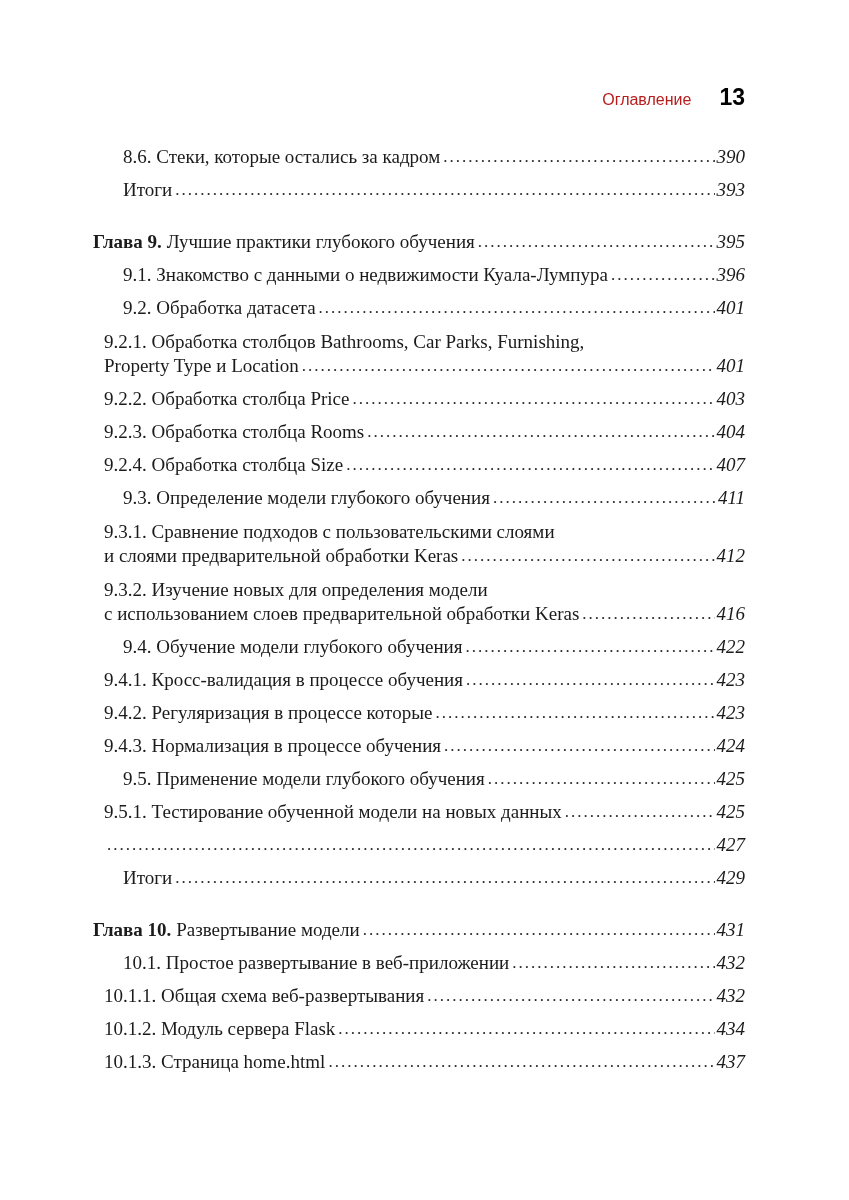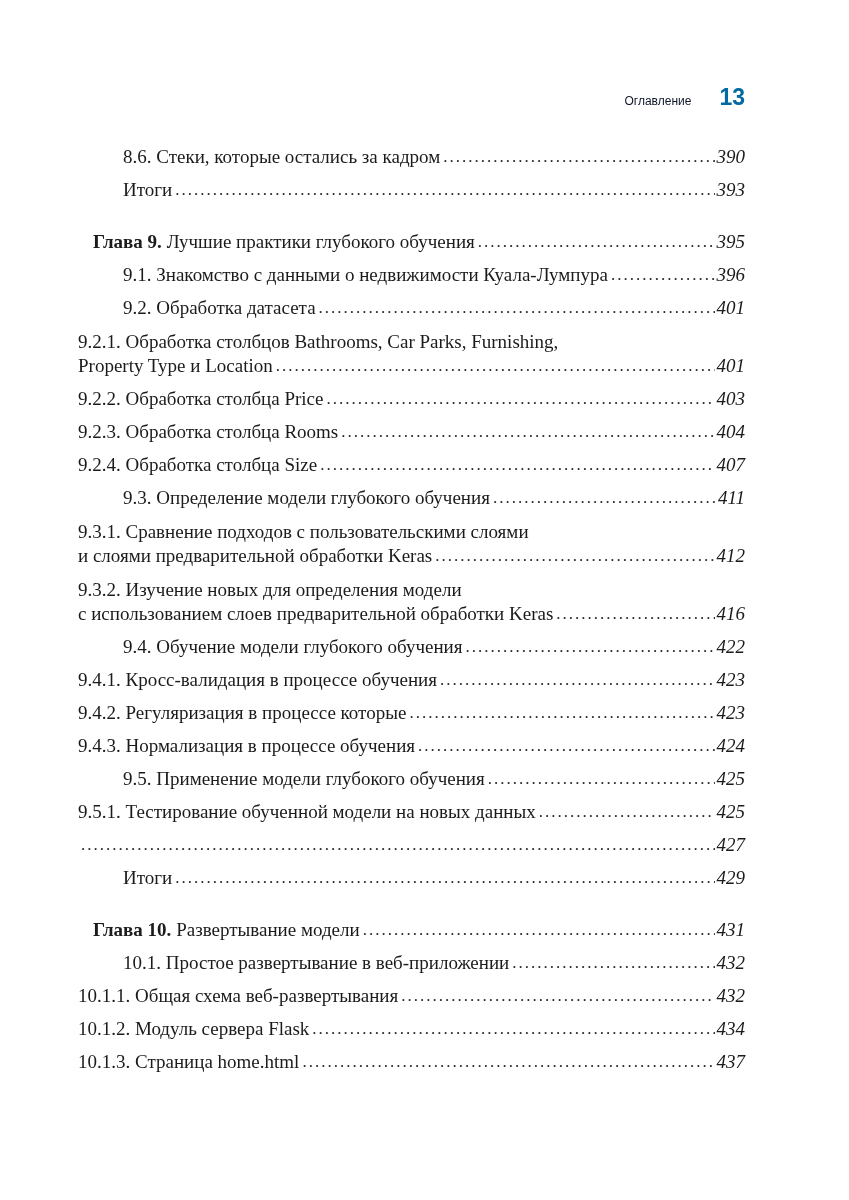--- a/index.html
+++ b/index.html
@@ -17,45 +17,45 @@
     top: 84px;
     left: 0;
     width: 745px;
     display: flex;
     justify-content: flex-end;
     align-items: baseline;
     gap: 28px;
     font-family: "Liberation Sans", sans-serif;
   }
   .header .running-title {
-    font-size: 12px;
-    color: #0f172a;
+    font-size: 16px;
+    color: #b91c1c;
   }
   .header .folio {
     font-size: 23px;
     font-weight: bold;
-    color: #0369a1;
+    color: #000000;
   }
   .toc {
     position: absolute;
     top: 145px;
     left: 0;
     width: 849px;
     display: flex;
     flex-direction: column;
   }
   .entry {
     padding-right: 104px;
     font-size: 19px;
     line-height: 21px;
     margin-bottom: 11px;
   }
   .entry.lvl0 { padding-left: 93px; margin-top: 19px; }
   .entry.lvl1 { padding-left: 123px; }
-  .entry.lvl2 { padding-left: 78px; }
+  .entry.lvl2 { padding-left: 104px; }
   .entry b { font-weight: bold; }
   .entry .l1 { line-height: 25px; }
   .row {
     display: flex;
     align-items: center;
   }
   .row .title { white-space: nowrap; }
   .dots {
     flex: 1;
     overflow: hidden;

